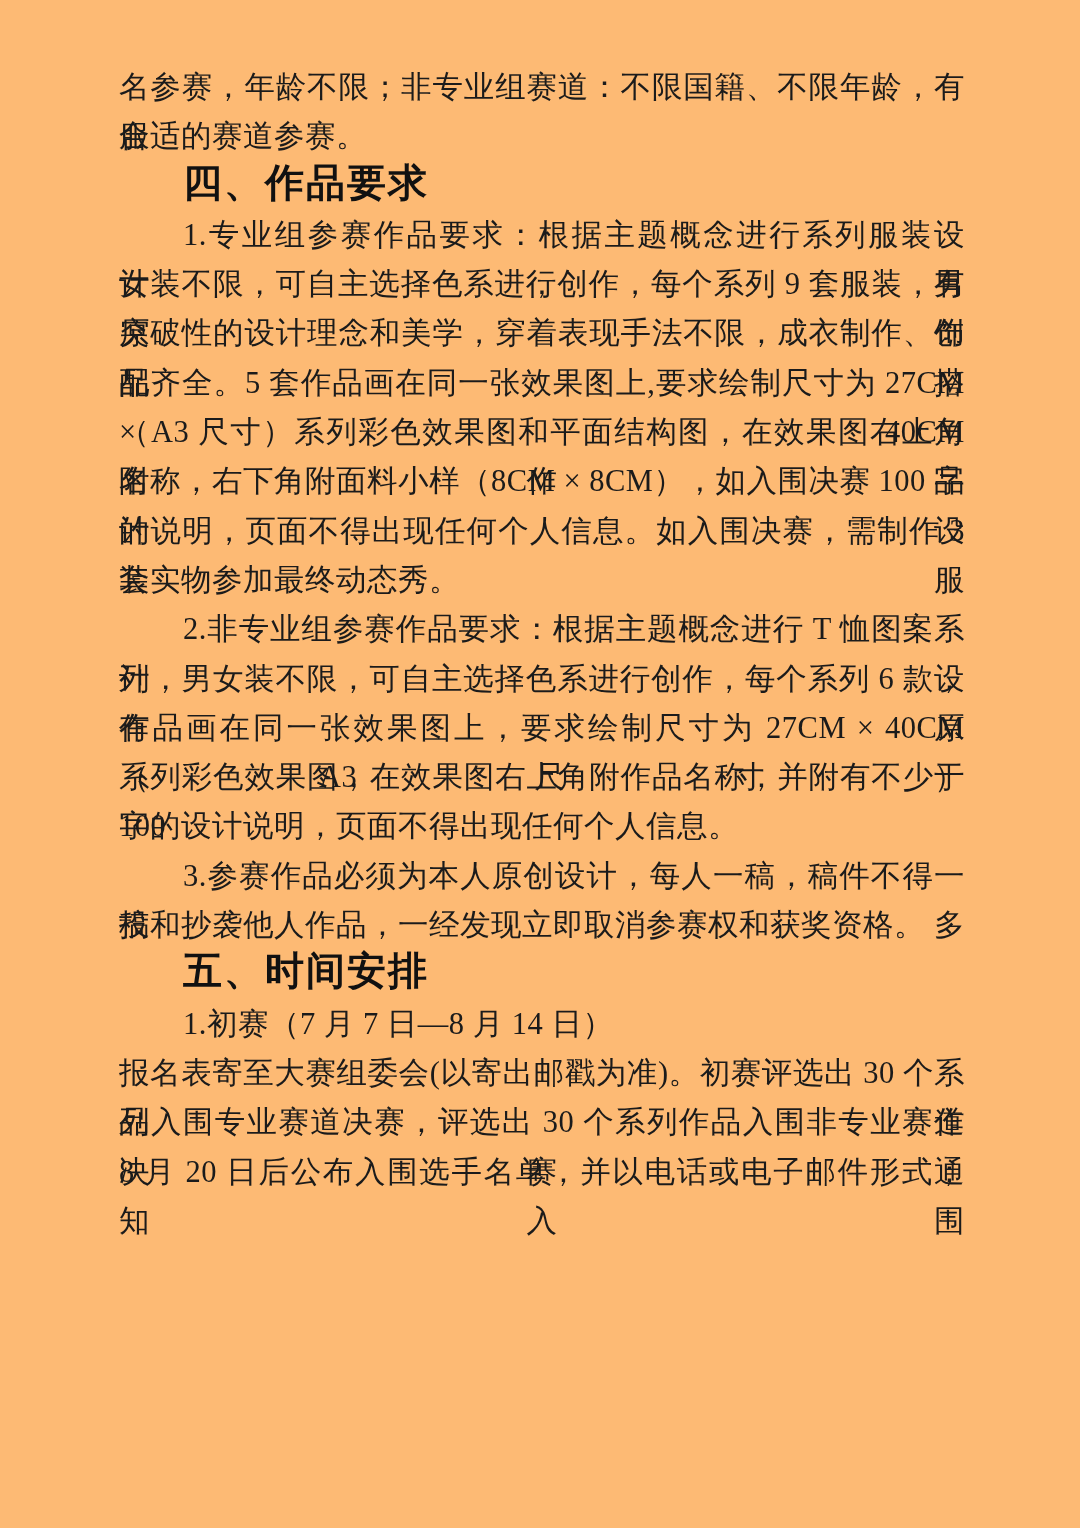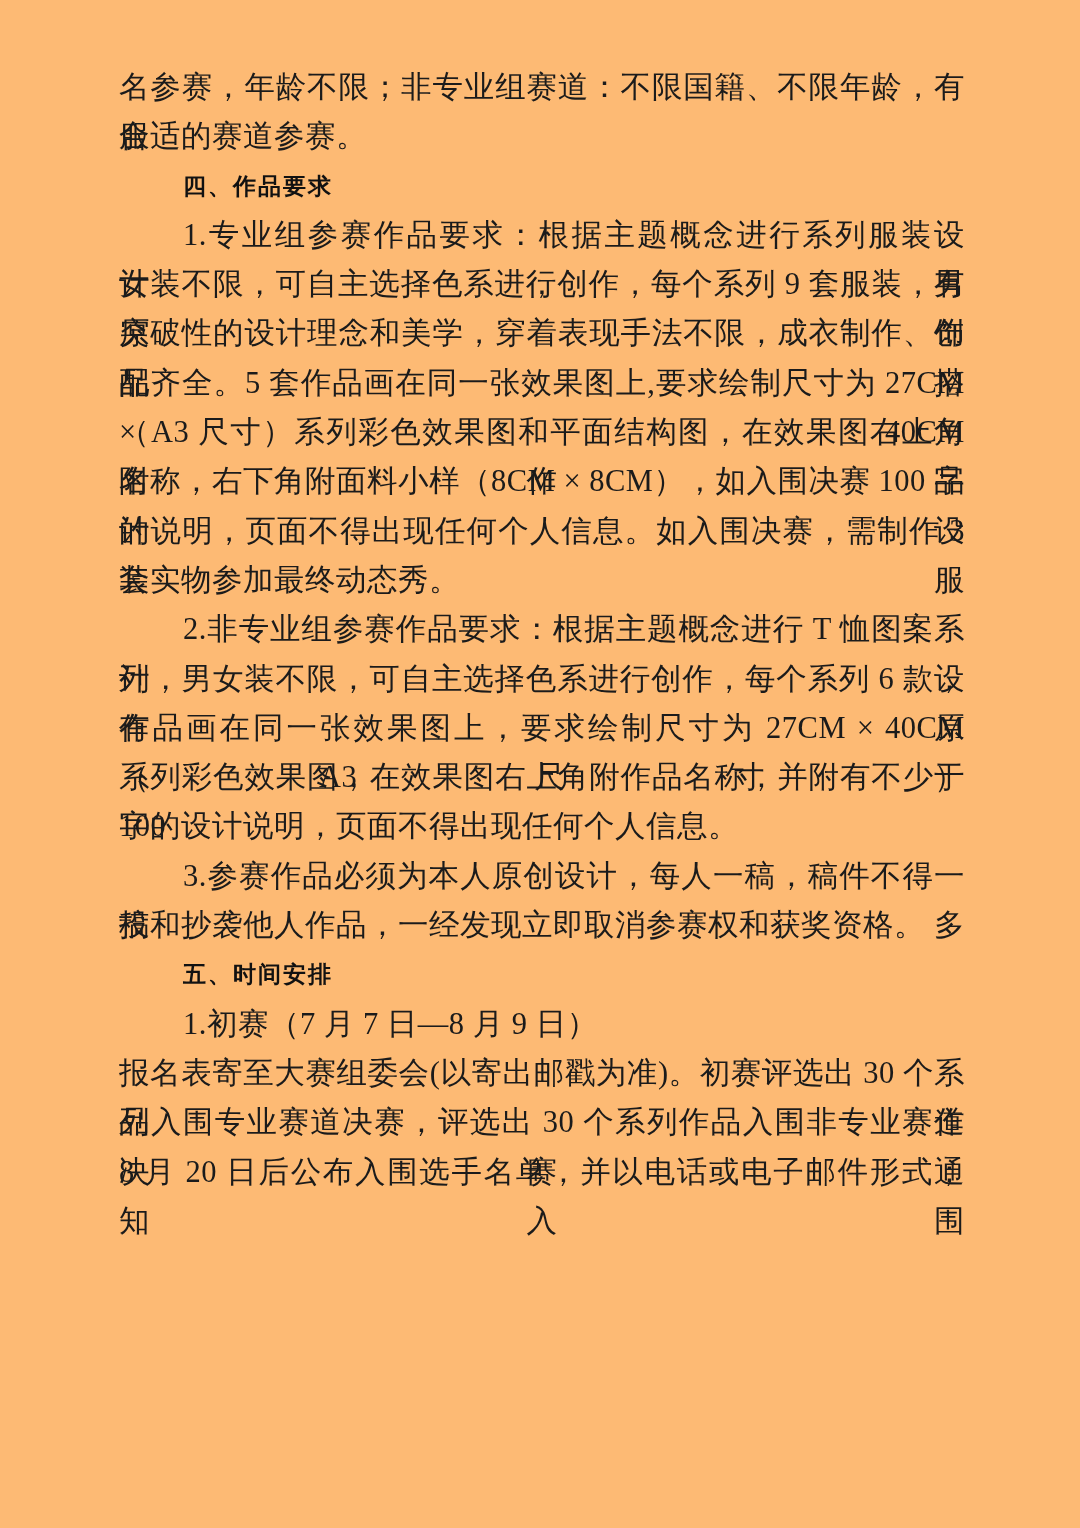--- a/index.html
+++ b/index.html
@@ -33,23 +33,23 @@
   }
   .line.justify {
     white-space: normal;
     text-align: justify;
     text-align-last: justify;
   }
   .line.indent {
     text-indent: 64px;
   }
   .line.heading {
-    font-family: Liberation Serif, serif;
+    font-family: Liberation Mono, monospace;
     font-weight: 700;
-    font-size: 23px;
+    font-size: 39px;
     letter-spacing: 2px;
     color: #111111;
   }
 </style>
 </head>
 <body>
 
 <div class="page" style="background: #fdba74; color: rgb(27, 27, 27);">
   <div class="content" id="content">
       <div class="line justify">名参赛，年龄不限；非专业组赛道：不限国籍、不限年龄，有服</div>
@@ -64,18 +64,18 @@
       <div class="line justify">计说明，页面不得出现任何个人信息。如入围决赛，需制作 3 套服</div>
       <div class="line">装实物参加最终动态秀。</div>
       <div class="line justify indent">2.非专业组参赛作品要求：根据主题概念进行 T 恤图案系列设</div>
       <div class="line justify">计，男女装不限，可自主选择色系进行创作，每个系列 6 款，有原</div>
       <div class="line justify">作品画在同一张效果图上，要求绘制尺寸为 27CM × 40CM（A3 尺寸）</div>
       <div class="line justify">系列彩色效果图，在效果图右上角附作品名称，并附有不少于 100</div>
       <div class="line">字的设计说明，页面不得出现任何个人信息。</div>
       <div class="line justify indent">3.参赛作品必须为本人原创设计，每人一稿，稿件不得一稿多</div>
       <div class="line">投和抄袭他人作品，一经发现立即取消参赛权和获奖资格。</div>
       <div class="line heading indent">五、时间安排</div>
-      <div class="line indent">1.初赛（7 月 7 日—8 月 9 日）</div>
+      <div class="line indent">1.初赛（7 月 7 日—8 月 14 日）</div>
       <div class="line justify">报名表寄至大赛组委会(以寄出邮戳为准)。初赛评选出 30 个系列作</div>
       <div class="line justify">品入围专业赛道决赛，评选出 30 个系列作品入围非专业赛道决赛；</div>
       <div class="line justify">8 月 20 日后公布入围选手名单，并以电话或电子邮件形式通知入围</div>
     </div>
 </div>
 
 </body></html>

